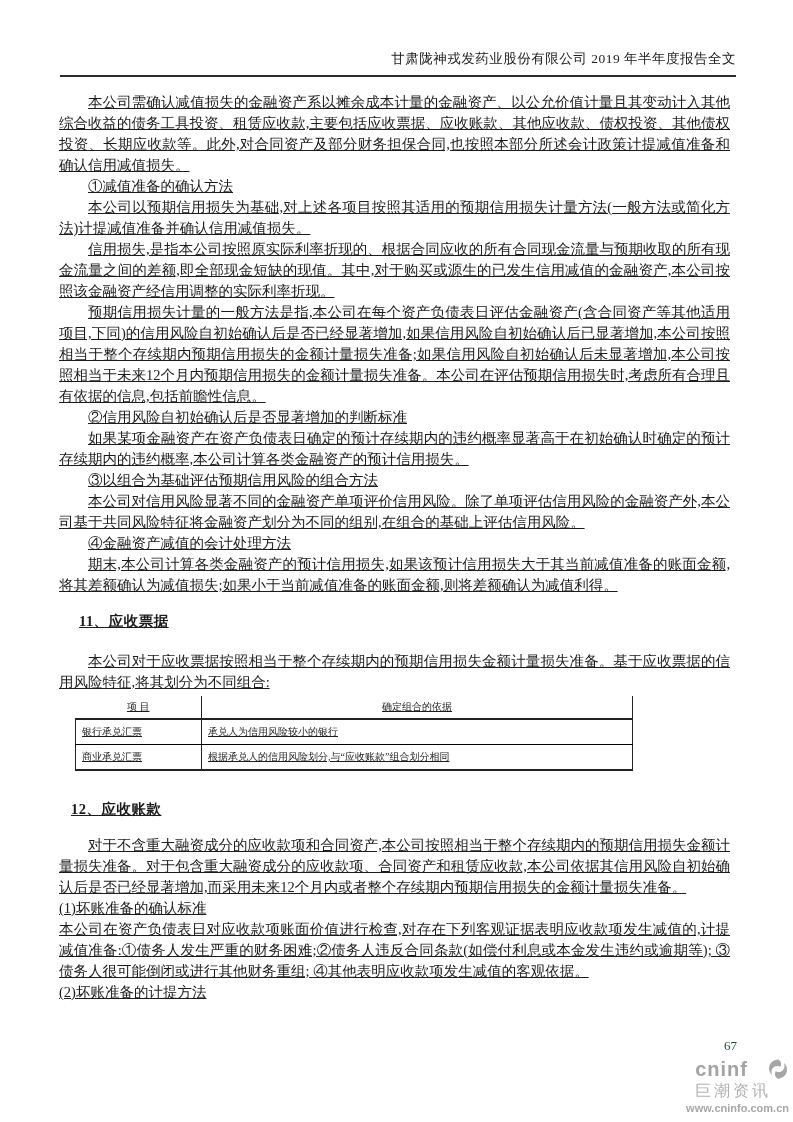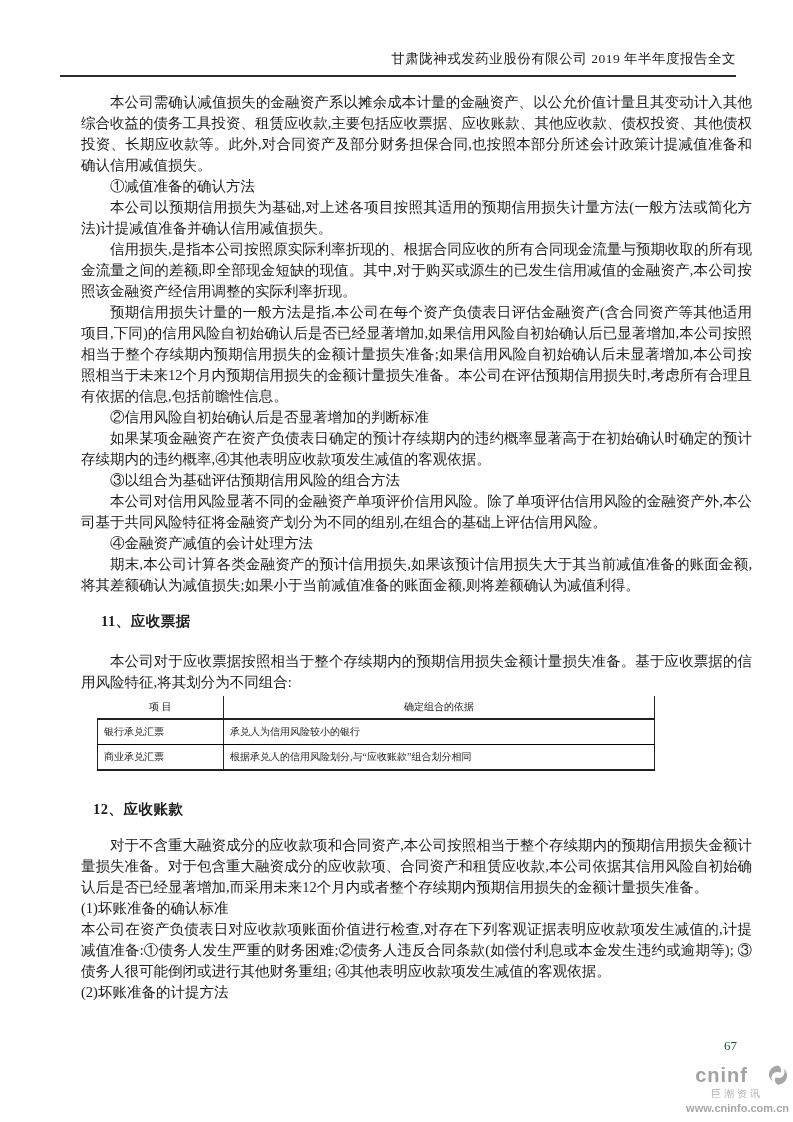--- a/index.html
+++ b/index.html
@@ -15,23 +15,24 @@
   .page-header {
     position:absolute; top:50px; left:60px; right:57px;
     text-align:right;
     font-size:13.5px;
     letter-spacing:0.5px;
     padding-bottom:7px;
     border-bottom:2px solid #2b2b2b;
     color:#222;
   }
   .content {
-    position:absolute; top:92px; left:81px; width:671px;
+    position:absolute; top:92px; left:59px; width:671px;
     font-size:14.5px; line-height:21px;
     text-align:justify;
+    text-decoration:underline;
   }
   p.para { margin:0; text-indent:2em; }
   p.flush { margin:0; text-indent:0; }
   .sec-heading {
     font-size:14.5px; font-weight:bold; line-height:21px;
     letter-spacing:0.5px;
   }
   .sec-heading.sec11 { margin:15px 0 19px 20px; }
   .sec-heading.sec12 { margin:28px 0 15px 12px; }
   table.combo {
@@ -63,40 +64,40 @@
     position:absolute; right:4px; bottom:8px;
     text-align:right;
     font-family:"Liberation Sans","DejaVu Sans",sans-serif;
     color:#a9a9a9;
     line-height:1;
   }
   .logo-row1 { display:flex; justify-content:flex-end; align-items:center; gap:19px; }
   .logo-brand {
     font-size:20px; font-weight:bold; letter-spacing:1px; color:#a3a3a3;
   }
-  .logo-cn { font-size:10px; letter-spacing:3px; margin:3px 26px 0 0; color:#b0b0b0; }
+  .logo-cn { font-size:16px; letter-spacing:3px; margin:3px 18px 0 0; color:#b0b0b0; }
   .logo-url { font-size:11px; margin-top:4px; color:#a8a8a8;font-weight:bold; }
 </style>
 </head>
 <body>
 
 <div class="page">
 
   <div class="page-header">
     <span>甘肃陇神戎发药业股份有限公司 2019 年半年度报告全文</span>
   </div>
 
   <div class="content">
     <p class="para">本公司需确认减值损失的金融资产系以摊余成本计量的金融资产、以公允价值计量且其变动计入其他综合收益的债务工具投资、租赁应收款,主要包括应收票据、应收账款、其他应收款、债权投资、其他债权投资、长期应收款等。此外,对合同资产及部分财务担保合同,也按照本部分所述会计政策计提减值准备和确认信用减值损失。</p>
     <p class="para">①减值准备的确认方法</p>
     <p class="para">本公司以预期信用损失为基础,对上述各项目按照其适用的预期信用损失计量方法(一般方法或简化方法)计提减值准备并确认信用减值损失。</p>
     <p class="para">信用损失,是指本公司按照原实际利率折现的、根据合同应收的所有合同现金流量与预期收取的所有现金流量之间的差额,即全部现金短缺的现值。其中,对于购买或源生的已发生信用减值的金融资产,本公司按照该金融资产经信用调整的实际利率折现。</p>
     <p class="para">预期信用损失计量的一般方法是指,本公司在每个资产负债表日评估金融资产(含合同资产等其他适用项目,下同)的信用风险自初始确认后是否已经显著增加,如果信用风险自初始确认后已显著增加,本公司按照相当于整个存续期内预期信用损失的金额计量损失准备;如果信用风险自初始确认后未显著增加,本公司按照相当于未来12个月内预期信用损失的金额计量损失准备。本公司在评估预期信用损失时,考虑所有合理且有依据的信息,包括前瞻性信息。</p>
     <p class="para">②信用风险自初始确认后是否显著增加的判断标准</p>
-    <p class="para">如果某项金融资产在资产负债表日确定的预计存续期内的违约概率显著高于在初始确认时确定的预计存续期内的违约概率,④其他表明应收款项发生减值的客观依据。</p>
+    <p class="para">如果某项金融资产在资产负债表日确定的预计存续期内的违约概率显著高于在初始确认时确定的预计存续期内的违约概率,本公司计算各类金融资产的预计信用损失。</p>
     <p class="para">③以组合为基础评估预期信用风险的组合方法</p>
     <p class="para">本公司对信用风险显著不同的金融资产单项评价信用风险。除了单项评估信用风险的金融资产外,本公司基于共同风险特征将金融资产划分为不同的组别,在组合的基础上评估信用风险。</p>
     <p class="para">④金融资产减值的会计处理方法</p>
     <p class="para">期末,本公司计算各类金融资产的预计信用损失,如果该预计信用损失大于其当前减值准备的账面金额,将其差额确认为减值损失;如果小于当前减值准备的账面金额,则将差额确认为减值利得。</p>
 
     <div class="sec-heading sec11">11、应收票据</div>
 
     <p class="para">本公司对于应收票据按照相当于整个存续期内的预期信用损失金额计量损失准备。基于应收票据的信用风险特征,将其划分为不同组合:</p>
 
     <table class="combo">

